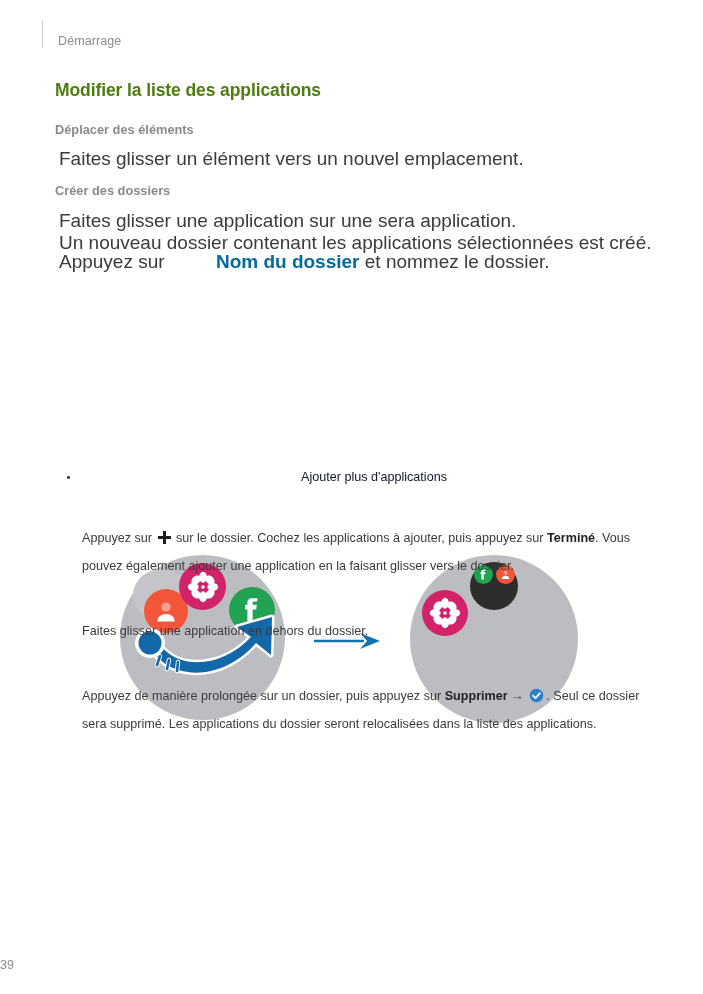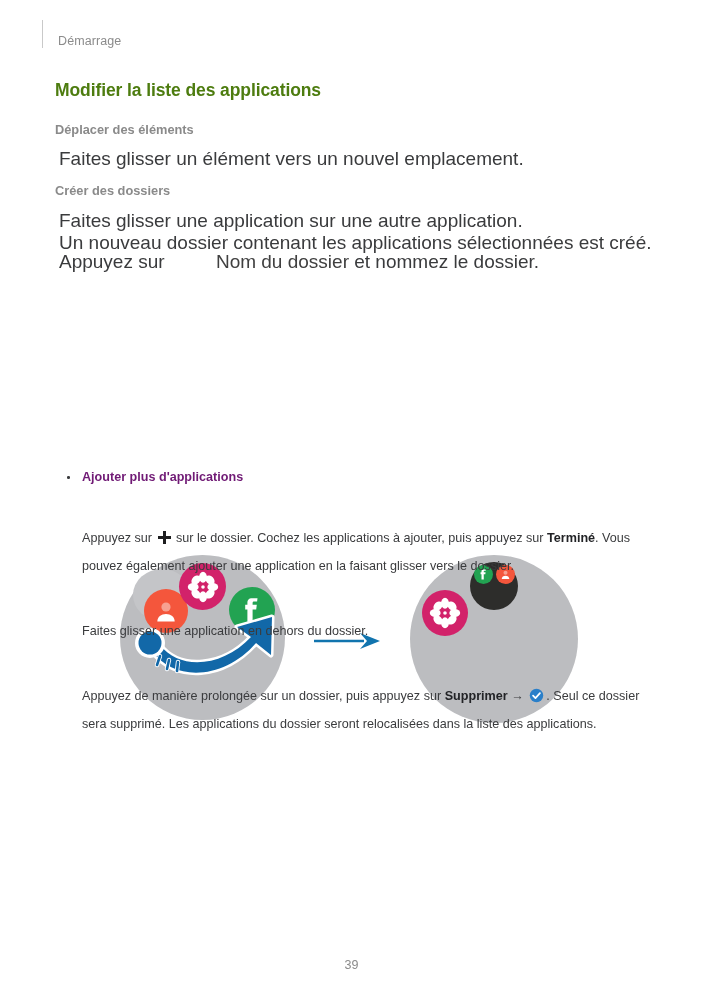--- a/index.html
+++ b/index.html
@@ -71,21 +71,21 @@
     position: absolute;
     left: 59px;
     font-size: 19px;
     line-height: 19px;
     color: #3a3b3d;
     letter-spacing: 0px;
   }
   .para.p1 { top: 149px; width: 600px; }
   .para.p2 { top: 211px; width: 600px; }
   .para.p3 { top: 233px; width: 600px; }
-  .para b { font-weight: normal; color: #404040; padding-left: 46px; }
+  .para b { font-weight: bold; color: #0369a1; padding-left: 46px; }
 
   
   .figure {
     position: absolute;
     left: 0;
     top: 272px;
     width: 703px;
     height: 195px;
   }
   .disc {
@@ -167,24 +167,25 @@
   .bullets {
     position: absolute;
     left: 66px;
     top: 468px;
     width: 600px;
   }
   .bullet-row {
     position: relative;
     padding-left: 16px;
     font-size: 12.6px;
-    font-weight: bold;
-    color: #701a75;
+    font-weight: normal;
+    color: #0f172a;
     line-height: 19px;
     margin-bottom: 4px;
+    text-align: center;
   }
   .bullet-row::before {
     content: "";
     position: absolute;
     left: 1px;
     top: 8px;
     width: 2.5px;
     height: 2.5px;
     border-radius: 50%;
     background: #3a3b3d;
@@ -226,42 +227,42 @@
   }
 
   .inline-arrow { font-size: 12.6px; color: #3a3b3d; }
 
   
   .folio {
     position: absolute;
     left: 0;
     right: 0;
     top: 958px;
-    text-align: center;
+    text-align: left;
     font-size: 12.5px;
     color: #8b8b8b;
   }
 </style>
 </head>
 <body>
 
 <div class="page">
 
   <div class="header">
     <div class="header-rule"></div>
     <div class="header-label">Démarrage</div>
   </div>
 
   <div class="h1">Modifier la liste des applications</div>
 
   <div class="h2 a">Déplacer des éléments</div>
   <div class="para p1">Faites glisser un élément vers un nouvel emplacement.</div>
 
   <div class="h2 b">Créer des dossiers</div>
-  <div class="para p2">Faites glisser une application sur une autre application.</div>
+  <div class="para p2">Faites glisser une application sur une sera application.</div>
   <div class="para p3"><span>Un nouveau dossier contenant les applications sélectionnées est créé. Appuyez sur </span><b>Nom du dossier</b><span> et nommez le dossier.</span></div>
 
   <div class="figure">
 
     <div class="disc disc-left"></div>
     <div class="ghost-ring"></div>
 
     <div class="appicon icon-contacts">
       <svg class="glyph" width="30" height="30" viewBox="0 0 30 30" aria-hidden="true">
         <circle cx="15" cy="11" r="4.6" fill="#f7a191"></circle>

